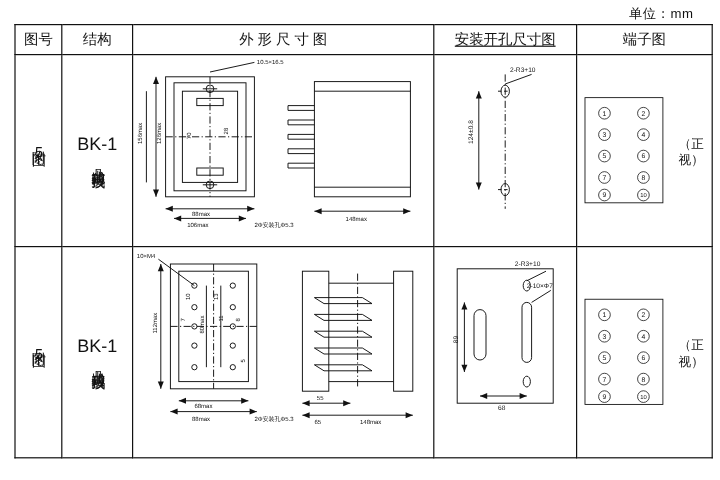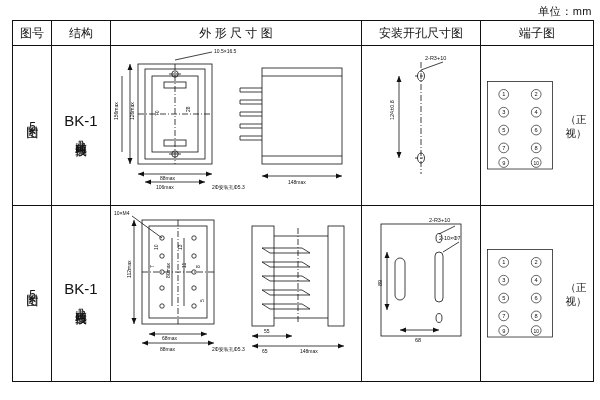--- a/index.html
+++ b/index.html
@@ -6,21 +6,21 @@
   body{
     width:600px;height:400px;
     background:#ffffff;
     font-family:"Liberation Sans","DejaVu Sans",sans-serif;
     color:#111;
     overflow:hidden;
   }
   .page{position:relative;width:600px;height:400px;}
 
   .unit{
-    position:absolute;right:8px;top:4px;
+    position:absolute;right:22px;top:4px;
     font-size:11px;letter-spacing:.5px;
   }
 
   table.main{
     position:absolute;left:12px;top:20px;
     width:576px;height:313px;
     border-collapse:collapse;
     table-layout:fixed;
     padding-left:12px;
   }
@@ -28,21 +28,21 @@
     border:1px solid #111;
     padding:0;
     text-align:center;
     vertical-align:middle;
     font-weight:normal;
   }
   .hdr{height:24px;font-size:12px;}
   .col1{width:38px;}
   .col2{width:58px;}
   .col3{width:250px;}
-  .col4{width:118px;}
+  .col4{width:118px;text-decoration:underline;}
   .col5{width:112px;}
 
   .vtext{
     font-size:12px;line-height:15px;
     writing-mode:vertical-rl;
     text-orientation:upright;
     margin:0 auto;
     letter-spacing:2px;
   }
   .struct{

